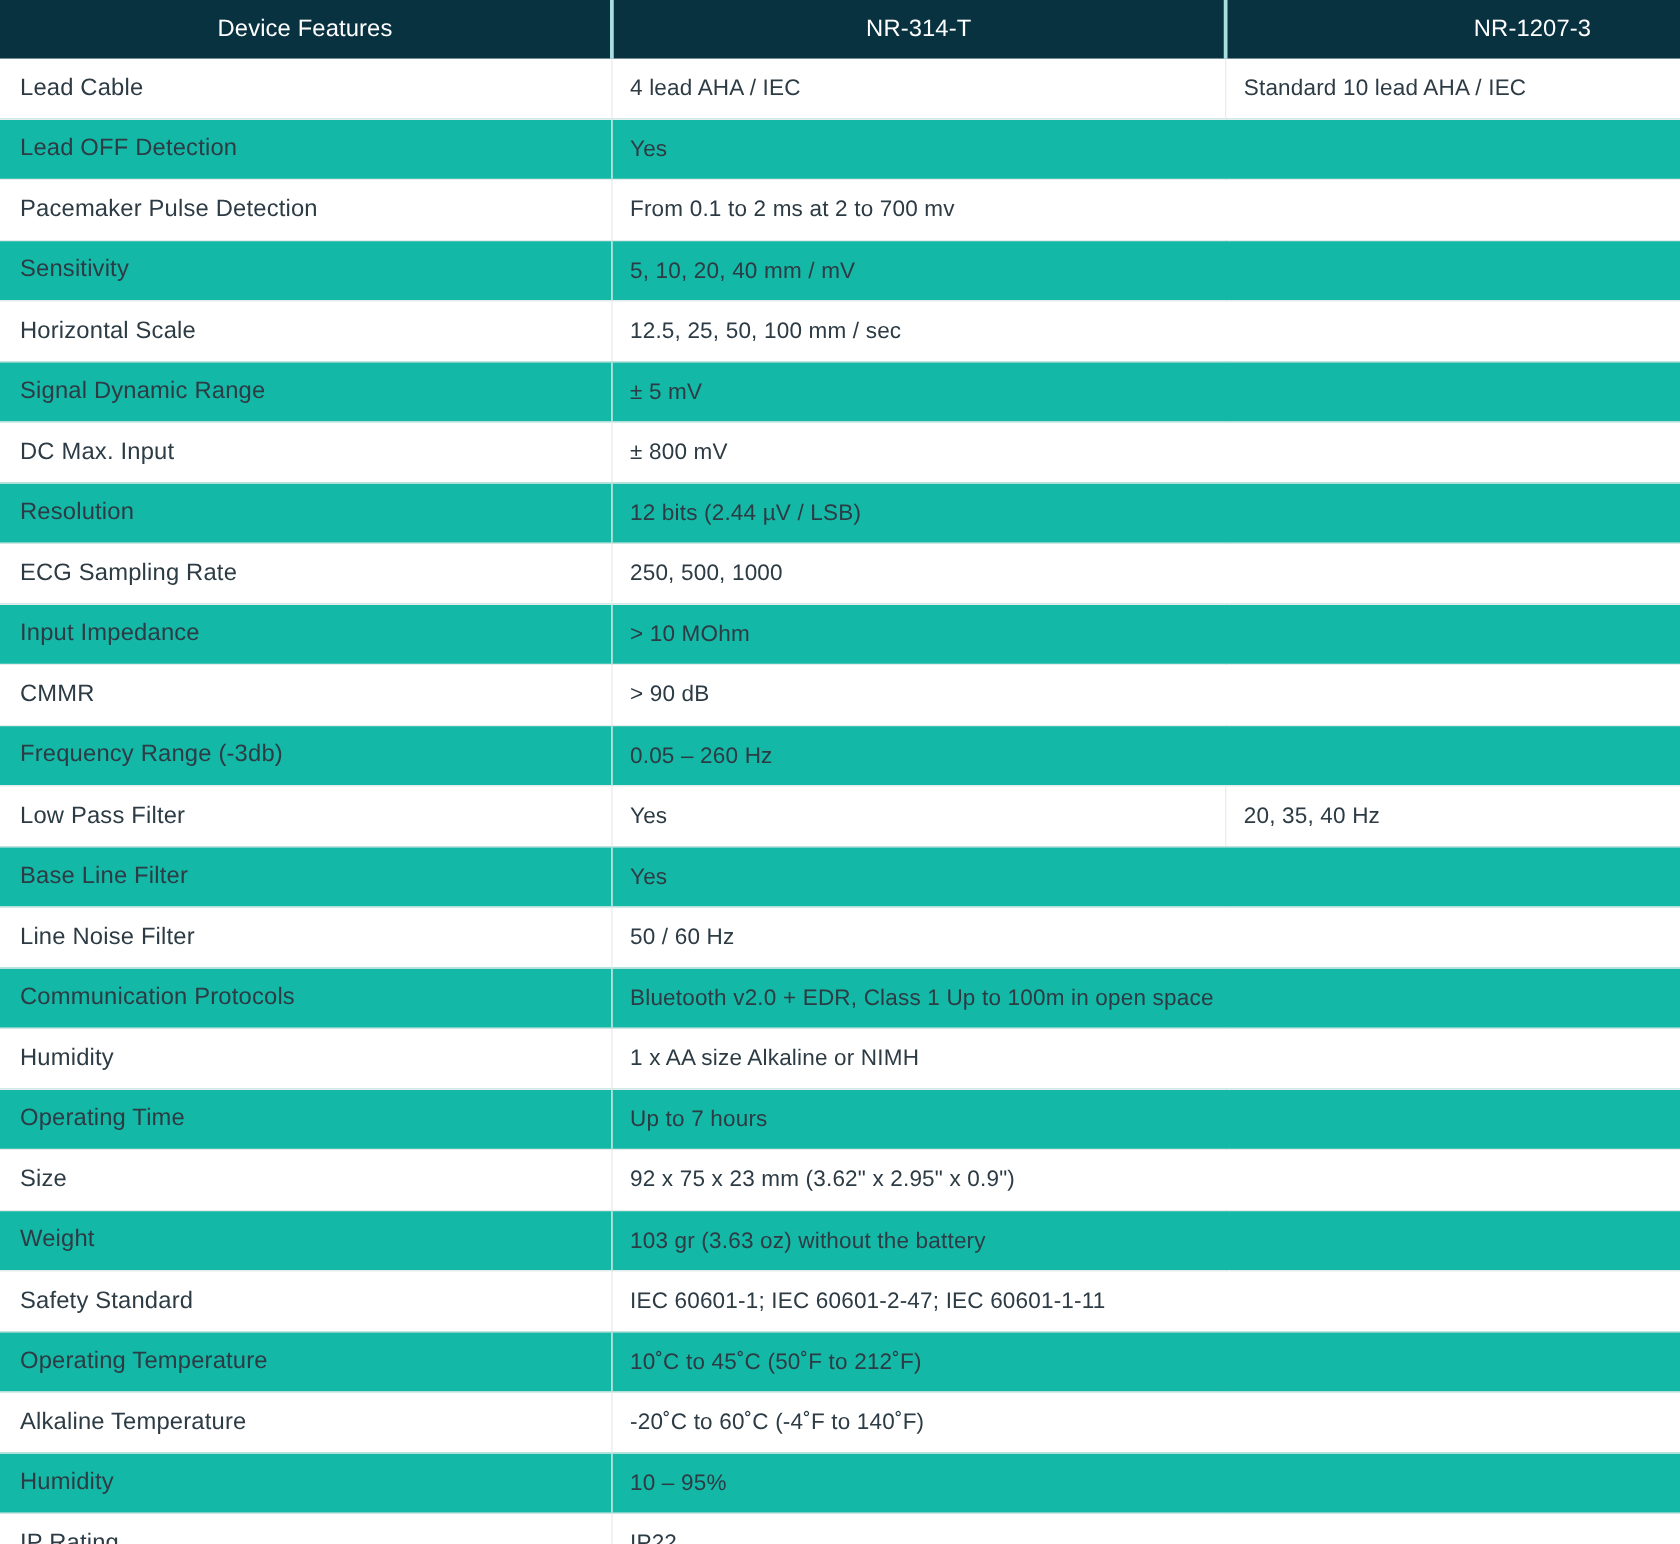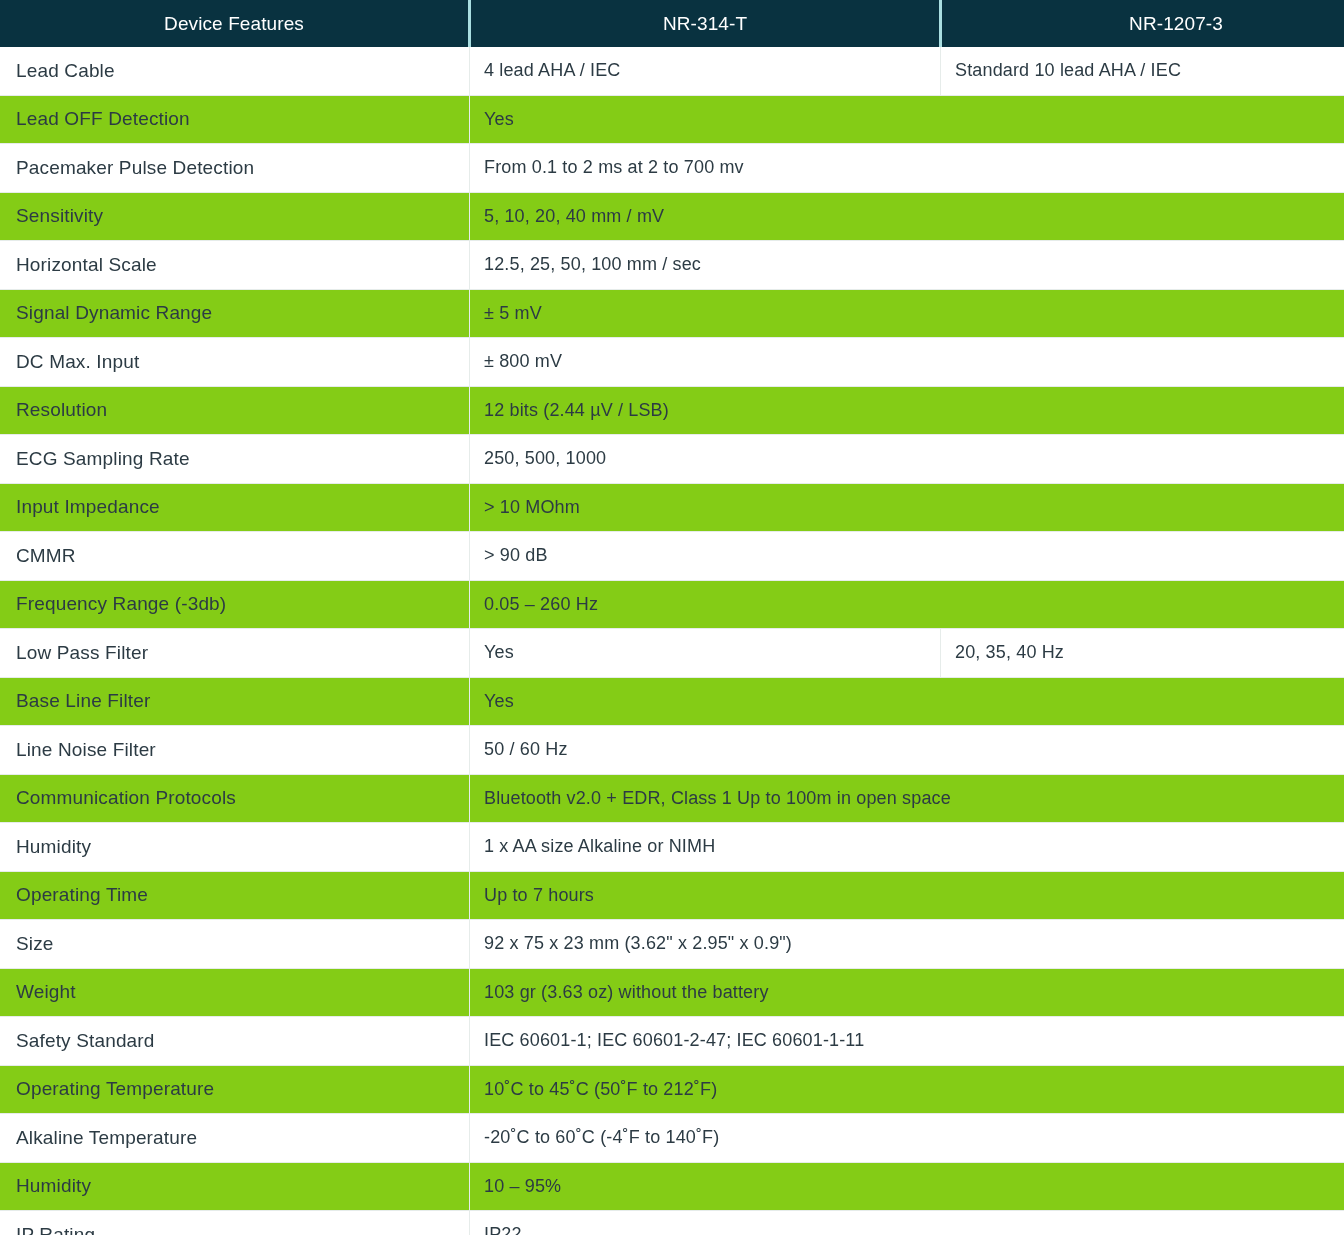--- a/index.html
+++ b/index.html
@@ -21,39 +21,39 @@
   }
 
   
   .spec-table thead th {
     background: #093240;
     color: #ffffff;
     font-size: 19px;
     font-weight: 400;
     letter-spacing: .1px;
     height: 47px;
-    padding: 0 10px;
+    padding: 0 20px;
     text-align: center;
     vertical-align: middle;
     border: 0;
   }
   .spec-table thead th.hdr-feature {
     width: 448px;
   }
   .spec-table thead th.hdr-col {
     width: 448px;
     border-left: 3px solid #a9dee1;
   }
 
   
   .spec-table tbody tr {
     height: 47.5px;
   }
   .spec-table tbody tr.row-odd  > td { background: #ffffff; }
-  .spec-table tbody tr.row-even > td { background: #84cc16; }
+  .spec-table tbody tr.row-even > td { background: #14b8a6; }
 
   .spec-table tbody td {
     height: 47.5px;
     padding: 0 14px;
     vertical-align: middle;
     border-bottom: 1px solid #e6ecea;
     font-weight: 400;
     color: #2c3b44;
   }
 

